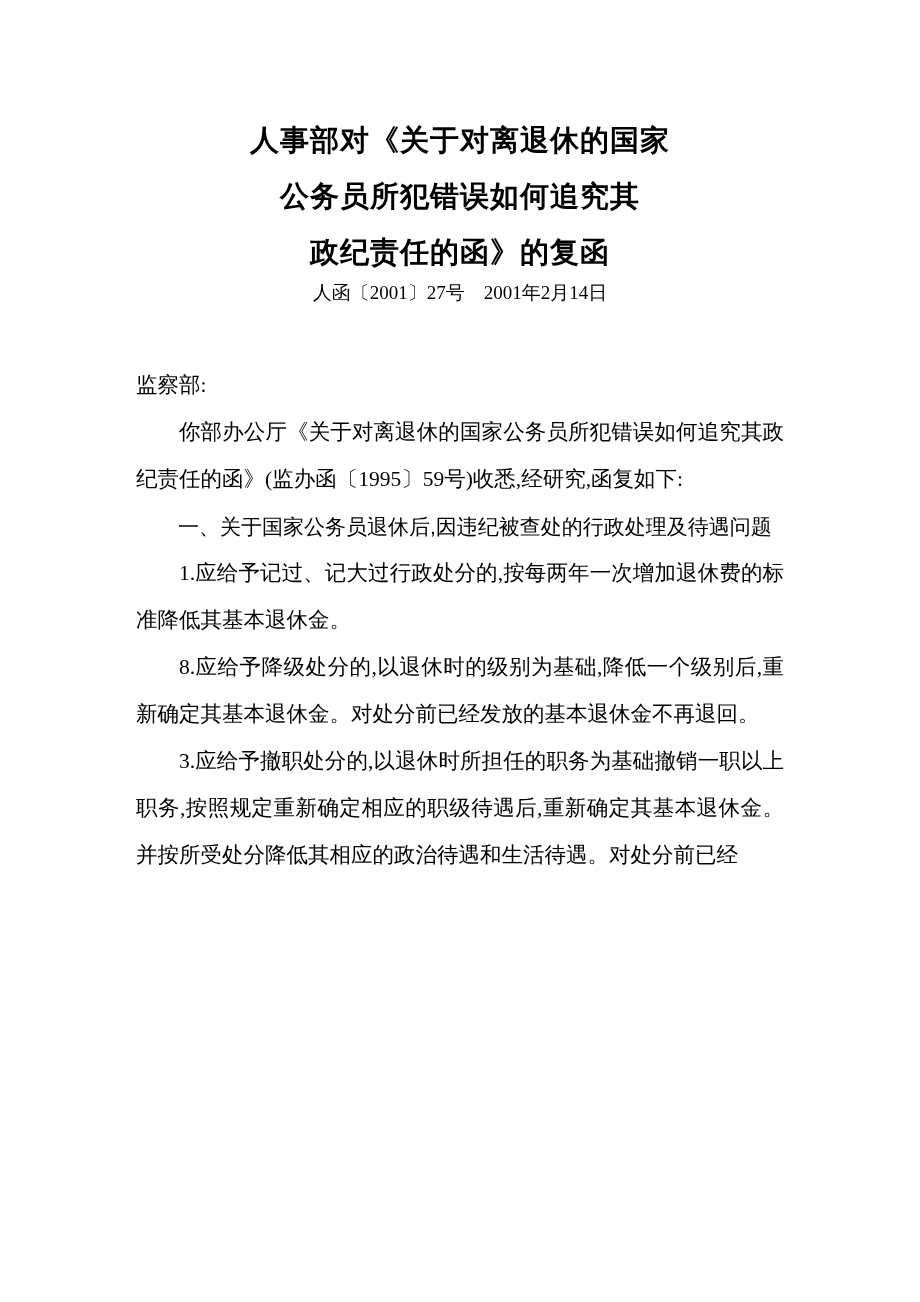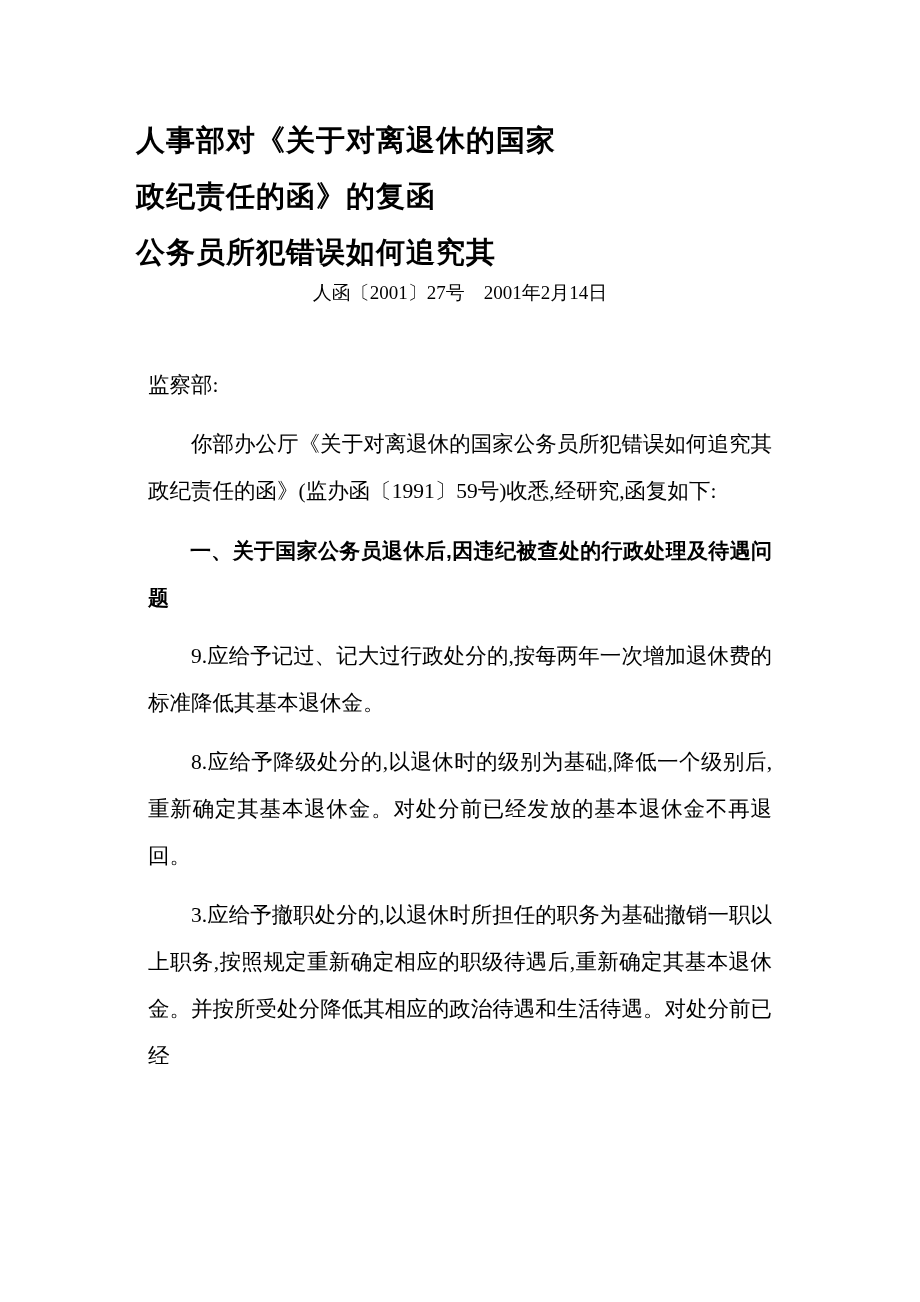--- a/index.html
+++ b/index.html
@@ -15,65 +15,66 @@
     background: #ffffff;
     padding-top: 112px;
     color: #000000;
     font-family: "Liberation Serif", "DejaVu Serif", serif;
   }
   .content {
     width: 648px;
     margin: 0 auto;
   }
   .doc-title {
+    text-align: center;
     font-family: "Liberation Sans", "DejaVu Sans", sans-serif;
     font-weight: bold;
     font-size: 29px;
     line-height: 56px;
     letter-spacing: 1px;
   }
   .doc-title .title-line { display: block; }
   .meta-line {
     text-align: center;
     font-size: 19px;
     line-height: 26px;
     font-weight: normal;
   }
   .body-text {
     margin-top: 56px;
     font-size: 21.5px;
     line-height: 47px;
     text-align: justify;
     text-justify: inter-ideograph;
   }
-  .para { margin: 12px; }
+  .para { margin: 0; }
   .para.indent { text-indent: 2em; }
   .para.bold {
-    font-weight: bold;
+    font-weight: normal;
     font-family: "Liberation Sans", "DejaVu Sans", sans-serif;
     font-size: 21px;
   }
 </style>
 </head>
 <body>
 
 <div class="page">
   <div class="content">
 
     <h1 class="doc-title">
       <span class="title-line">人事部对《关于对离退休的国家</span>
+      <span class="title-line">公务员所犯错误如何追究其</span>
       <span class="title-line">政纪责任的函》的复函</span>
-      <span class="title-line">公务员所犯错误如何追究其</span>
     </h1>
 
     <div class="meta-line">人函〔2001〕27号　2001年2月14日</div>
 
     <div class="body-text">
       <p class="para">监察部:</p>
-      <p class="para indent">你部办公厅《关于对离退休的国家公务员所犯错误如何追究其政纪责任的函》(监办函〔1991〕59号)收悉,经研究,函复如下:</p>
+      <p class="para indent">你部办公厅《关于对离退休的国家公务员所犯错误如何追究其政纪责任的函》(监办函〔1995〕59号)收悉,经研究,函复如下:</p>
       <p class="para indent bold">一、关于国家公务员退休后,因违纪被查处的行政处理及待遇问题</p>
-      <p class="para indent">9.应给予记过、记大过行政处分的,按每两年一次增加退休费的标准降低其基本退休金。</p>
+      <p class="para indent">1.应给予记过、记大过行政处分的,按每两年一次增加退休费的标准降低其基本退休金。</p>
       <p class="para indent">8.应给予降级处分的,以退休时的级别为基础,降低一个级别后,重新确定其基本退休金。对处分前已经发放的基本退休金不再退回。</p>
       <p class="para indent">3.应给予撤职处分的,以退休时所担任的职务为基础撤销一职以上职务,按照规定重新确定相应的职级待遇后,重新确定其基本退休金。并按所受处分降低其相应的政治待遇和生活待遇。对处分前已经</p>
     </div>
 
   </div>
 </div>
 
 </body></html>

